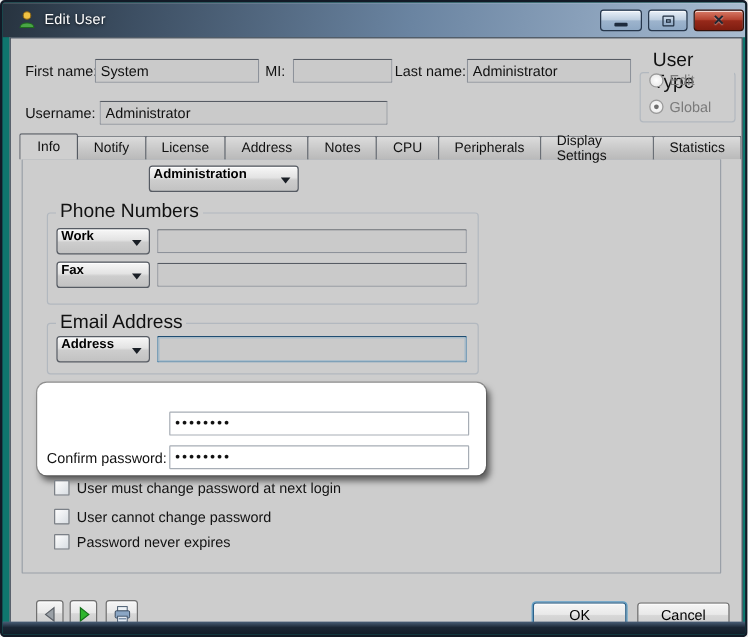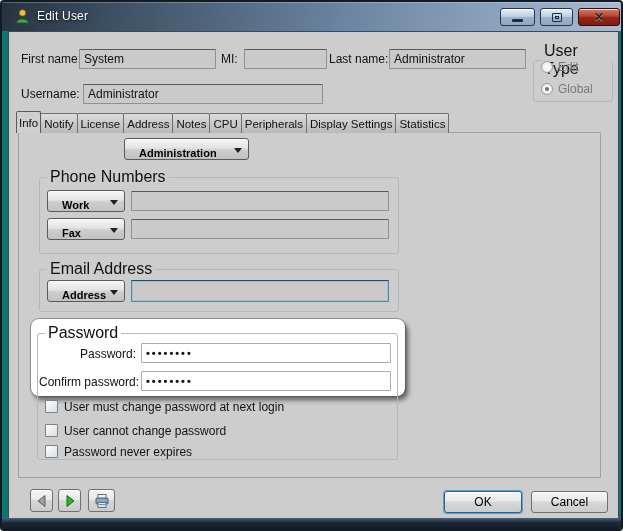--- a/index.html
+++ b/index.html
@@ -51,38 +51,38 @@
     position:absolute; height:20px; padding:0 4px; font:12px "Liberation Sans",sans-serif;
     background:#cacaca; border:1px solid #8d929a; border-top-color:#565b63; border-radius:1px; color:#111;
   }
   input.txt.white { background:#fff; border:1px solid #a7adb5; }
   input.txt.bluefocus { background:#cacaca; border:1px solid #4f87ad; border-top-color:#1f4d72; box-shadow:inset 0 0 0 1px rgba(120,170,205,.4); }
   input.pwd { font-weight:bold; letter-spacing:2px; font-size:11px; }
 
   .combo {
     position:absolute; height:22px; border:1px solid #565b63; border-radius:3px;
     background:linear-gradient(#f7f7f7,#e3e3e3 45%,#cdcdcd 55%,#c2c2c2);
-    display:flex; align-items:flex-end; padding:0 18px 0 14px; font-size:11px; font-weight:bold; color:#000;
+    display:flex; align-items:flex-start; padding:0 18px 0 3px; font-size:11px; font-weight:bold; color:#000;
     box-shadow:inset 0 1px 0 rgba(255,255,255,.8);
   }
   .combo .arrow { position:absolute; right:6px; top:9px; width:0; height:0;
     border-left:4px solid transparent; border-right:4px solid transparent; border-top:5px solid #1a1f26; }
 
   fieldset { position:absolute; border:1px solid #b2b8bf; border-radius:3px; margin:0; padding:0; background:transparent; }
   legend { font-size:16px; padding:0 3px; margin-left:7px; color:#111; }
 
   
   #tabbar { position:absolute; left:8px; top:79px; height:22px; display:flex; align-items:flex-end; z-index:3; }
   .tab {
-    height:20px; padding:0 3px; display:flex; align-items:center; font-size:11.5px;
+    height:20px; padding:0 13px; display:flex; align-items:center; font-size:11.5px;
     background:linear-gradient(#dcdcdc,#c6c6c6 60%,#b9b9b9);
     border:1px solid #6a6f76; border-bottom:none; margin-left:-1px; cursor:default;
     border-radius:2px 2px 0 0;
   }
-  .tab.active { height:22px; background:#cfcfcf; border-color:#565b63; z-index:4; padding:0 2px; }
+  .tab.active { height:22px; background:#cfcfcf; border-color:#565b63; z-index:4; padding:0 14px; }
   #tab-panel { position:absolute; left:9px; top:100px; width:583px; height:346px; border:1px solid #9aa0a8; border-radius:1px; background:#cdcdcd; z-index:1; }
 
   
   .radio { width:12px; height:12px; border-radius:50%; border:1px solid #9a9a9a; background:radial-gradient(#ffffff,#e4e4e4); display:inline-block; position:relative; }
   .radio.sel::after { content:""; position:absolute; left:3px; top:3px; width:4px; height:4px; border-radius:50%; background:#6e6e6e; }
   .radiorow { position:absolute; display:flex; align-items:center; gap:5px; color:#7a7a7a; font-size:12px; }
 
   .cb { position:absolute; width:13px; height:13px; border:1px solid #7b8087; background:linear-gradient(135deg,#fdfdfd,#d9dee3); border-radius:1px; }
   .cbl { position:absolute; font-size:12px; line-height:14px; }
 
@@ -93,20 +93,21 @@
     box-shadow:0 0 0 1px rgba(70,70,70,.45), 3px 4px 5px rgba(0,0,0,.55);
   }
   #password-group { z-index:3; background:transparent; }
 
   
   .btn {
     position:absolute; font:12px "Liberation Sans",sans-serif; color:#000; text-align:center;
     background:linear-gradient(#f5f5f5,#e9e9e9 45%,#d7d7d7 50%,#cbcbcb);
     border:1px solid #707070; border-radius:3px; display:flex; align-items:center; justify-content:center;
     box-shadow:inset 0 1px 0 rgba(255,255,255,.8);
+    margin-top:11px;
   }
   .btn.default { border:1px solid #2c628b; box-shadow:0 0 0 1px #5e9fc7, inset 0 1px 0 rgba(255,255,255,.8); }
   .toolbtn { width:23px; height:23px; padding:0; }
 </style>
 </head>
 <body>
 
 <div id="window">
 
   <div id="titlebar">
@@ -188,24 +189,20 @@
       <legend>Email Address</legend>
     </fieldset>
     <div class="combo" style="left:38px;top:248px;width:78px;z-index:2">
       <span>Address</span>
       <span class="arrow"></span>
     </div>
     <input class="txt bluefocus abs" style="left: 122px; top: 248px; width: 258px; height: 22px; z-index: 2;" value="">
 
     <div id="password-callout"></div>
 
-    <fieldset id="password-group" style="left:28px;top:292px;width:361px;height:136px">
-      <legend>Password</legend>
-    </fieldset>
-    <span class="abs lbl" style="left:30px;top:312px;width:97px;text-align:right;z-index:3">Password:</span>
     <input class="txt white pwd abs" style="left: 132px; top: 311px; width: 250px; z-index: 3;" value="••••••••">
     <span class="abs lbl" style="left:30px;top:340px;width:97px;z-index:3">Confirm password:</span>
     <input class="txt white pwd abs" style="left: 132px; top: 339px; width: 250px; z-index: 3;" value="••••••••">
 
     <span class="cb" style="left:36px;top:368px;z-index:3"></span>
     <span class="cbl" style="left:55px;top:368px;z-index:3">User must change password at next login</span>
     <span class="cb" style="left:36px;top:392px;z-index:3"></span>
     <span class="cbl" style="left:55px;top:392px;z-index:3">User cannot change password</span>
     <span class="cb" style="left:36px;top:413px;z-index:3"></span>
     <span class="cbl" style="left:55px;top:413px;z-index:3">Password never expires</span>

